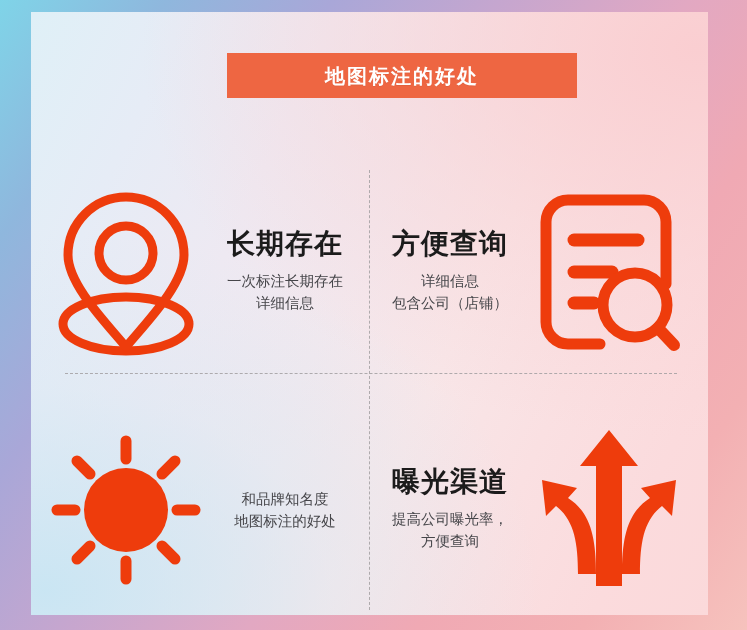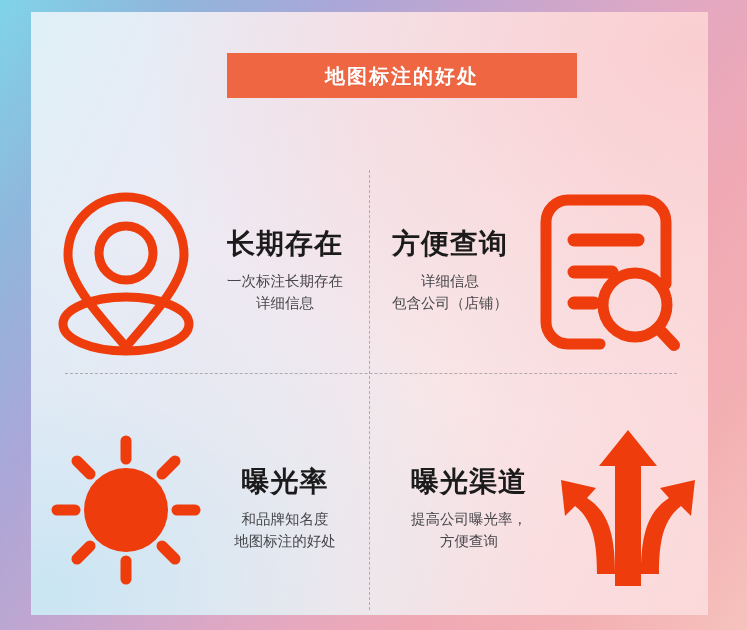--- a/index.html
+++ b/index.html
@@ -67,21 +67,21 @@
   .divider-v{
     position:absolute;left:338px;top:158px;width:0;height:440px;
     border-left:1px dashed #a3a0a2;opacity:.85;z-index:2;
   }
 
   
   .quad{position:absolute;z-index:3;display:flex;align-items:center;}
   #quad-1{left:20px;top:160px;width:318px;height:200px;}
   #quad-2{left:340px;top:160px;width:318px;height:200px;}
   #quad-3{left:20px;top:398px;width:318px;height:200px;}
-  #quad-4{left:359px;top:398px;width:318px;height:200px;}
+  #quad-4{left:340px;top:398px;width:318px;height:200px;}
 
   .icon-box{flex:0 0 auto;display:flex;align-items:center;justify-content:center;}
   .text-box{flex:1 1 auto;display:flex;flex-direction:column;align-items:center;justify-content:center;}
 
   .q-head{
     font-size:28px;font-weight:bold;color:#1b1b1b;
     letter-spacing:1px;line-height:1.1;white-space:nowrap;
     margin-bottom:10px;
   }
   .q-sub{
@@ -165,21 +165,20 @@
             <line x1="6" y1="75" x2="24" y2="75"></line>
             <line x1="126" y1="75" x2="144" y2="75"></line>
             <line x1="26" y1="26" x2="39" y2="39"></line>
             <line x1="111" y1="111" x2="124" y2="124"></line>
             <line x1="124" y1="26" x2="111" y2="39"></line>
             <line x1="39" y1="111" x2="26" y2="124"></line>
           </g>
         </svg>
       </div>
       <div class="text-box">
-        <div class="q-head">曝光率</div>
         <div class="q-sub">
           <div>和品牌知名度</div>
           <div>地图标注的好处</div>
         </div>
       </div>
     </div>
 
     <div class="quad" id="quad-4">
       <div class="icon-box">
         <svg width="150" height="172" viewBox="0 0 150 172" aria-hidden="true">

